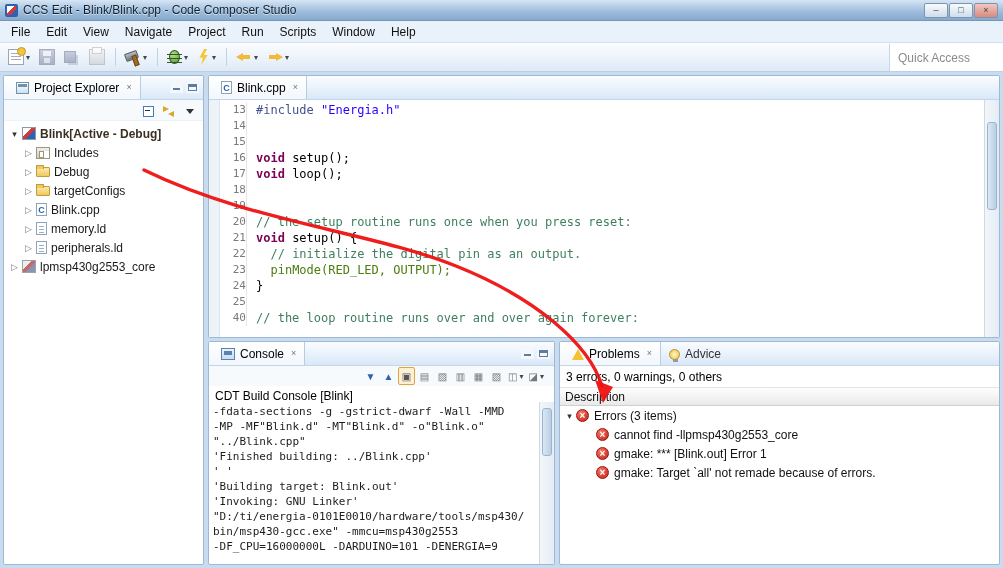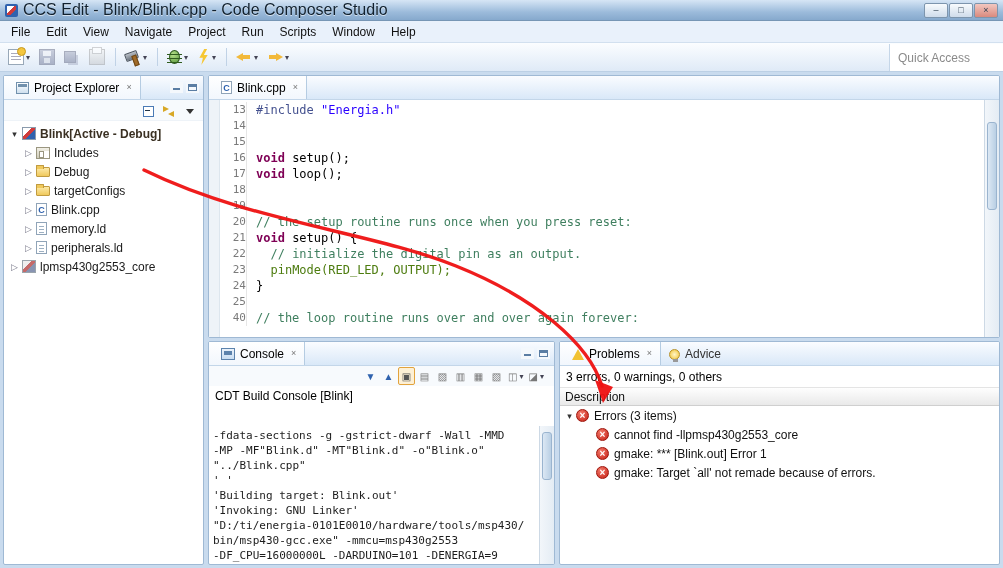--- a/index.html
+++ b/index.html
@@ -7,21 +7,21 @@
   body{background:#9aa7b4;}
   .window{position:relative;width:1003px;height:568px;background:#c9dbee;overflow:hidden;}
 
   
   .titlebar{position:absolute;left:0;top:0;right:0;height:21px;
     background:linear-gradient(#d6e5f5,#9cbbdb 60%,#86a9cd);
     display:flex;align-items:center;padding:0 5px;gap:5px;border-bottom:1px solid #7796b5;}
   .app-icon{width:13px;height:13px;background:#2f62ae;border-radius:2px;position:relative;flex:0 0 13px;}
   .app-icon::after{content:"";position:absolute;left:2px;top:2px;width:9px;height:9px;
     background:linear-gradient(135deg,#fff 0 40%,#cf3b3b 40% 70%,#2f62ae 70%);}
-  .title-text{font-size:16px;color:#10202e;text-shadow:0 1px 0 rgba(255,255,255,.6);white-space:nowrap;text-align:center;}
+  .title-text{font-size:12px;color:#10202e;text-shadow:0 1px 0 rgba(255,255,255,.6);white-space:nowrap;text-align:center;}
   .win-controls{margin-left:auto;display:flex;gap:1px;}
   .win-btn{width:24px;height:15px;border:1px solid #7d95ad;border-radius:2px;
     background:linear-gradient(#f8fbfd,#cfdceb);font-size:9px;line-height:13px;text-align:center;color:#345;}
   .wb-close{background:linear-gradient(#f3c7c0,#d98a7e);}
 
   
   .menubar{position:absolute;top:21px;left:0;right:0;height:22px;background:#e9f1fb;
     border-bottom:1px solid #d2e0ef;display:flex;align-items:center;padding-left:3px;}
   .menu-item{padding:3px 8px;font-size:12px;color:#111;border-radius:2px;}
 
@@ -134,21 +134,21 @@
   .c-pl{color:#000;}
   .vscroll{position:absolute;right:0;top:0;bottom:0;width:15px;background:linear-gradient(90deg,#f2f6fa,#e4ecf4);border-left:1px solid #cdd9e5;}
   .vscroll .thumb{position:absolute;left:2px;right:2px;background:linear-gradient(90deg,#dce8f4,#b9cfe4);border:1px solid #9ab4cf;border-radius:3px;display:block;}
 
   
   .console-tools{height:20px;background:#f7fafd;display:flex;justify-content:flex-end;align-items:center;padding-right:8px;}
   .cic{height:18px;min-width:17px;display:inline-flex;align-items:center;justify-content:center;
     font-size:10px;border:1px solid transparent;border-radius:2px;padding:0 1px;margin-left:1px;}
   .cic.active{border-color:#e2a33d;background:#fdf0d5;}
   .console-title{font-size:12px;color:#000;padding:3px 6px 1px;}
-  .console-body{position:absolute;left:0;top:60px;right:0;bottom:0;margin-top:24px;}
+  .console-body{position:absolute;left:0;top:60px;right:0;bottom:0;}
   .console-lines{position:absolute;left:4px;top:2px;right:16px;overflow:hidden;}
   .con-line{font:11px/15px "DejaVu Sans Mono",monospace;color:#1c1c1c;white-space:pre;}
 
   
   .summary{padding:4px 6px 3px;font-size:12px;color:#000;background:#fff;}
   .col-head{height:19px;display:flex;align-items:center;padding-left:5px;font-size:12px;color:#111;
     background:linear-gradient(#fefefe,#e9e9e9);border-top:1px solid #e4e4e4;border-bottom:1px solid #cfcfcf;}
   .prow{display:flex;align-items:center;height:19px;font-size:12px;color:#111;white-space:nowrap;overflow:hidden;}
   .pgroup{padding-left:3px;}
   .pitem{padding-left:36px;}
@@ -409,20 +409,21 @@
           <span style="color: rgb(119, 119, 119);">◪</span>
           <span class="dd">▾</span>
         </span>
       </div>
     <div class="console-title">CDT Build Console [Blink]</div>
     <div class="console-body">
       <div class="console-lines" id="console-lines">
           <div class="con-line">-fdata-sections -g -gstrict-dwarf -Wall -MMD</div>
           <div class="con-line">-MP -MF"Blink.d" -MT"Blink.d" -o"Blink.o"</div>
           <div class="con-line">"../Blink.cpp"</div>
+          <div class="con-line">'Finished building: ../Blink.cpp'</div>
           <div class="con-line">' '</div>
           <div class="con-line">'Building target: Blink.out'</div>
           <div class="con-line">'Invoking: GNU Linker'</div>
           <div class="con-line">"D:/ti/energia-0101E0010/hardware/tools/msp430/</div>
           <div class="con-line">bin/msp430-gcc.exe" -mmcu=msp430g2553</div>
           <div class="con-line">-DF_CPU=16000000L -DARDUINO=101 -DENERGIA=9</div>
         </div>
       <div class="vscroll">
           <span class="thumb" style="top:6px;height:48px;"></span>
         </div>

